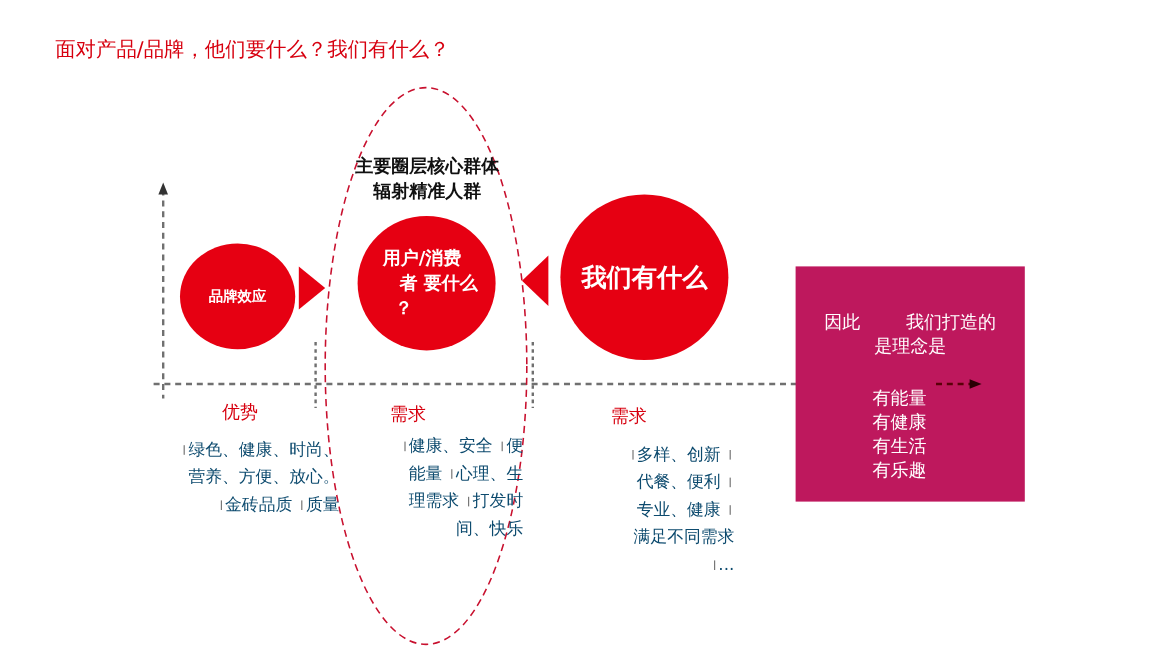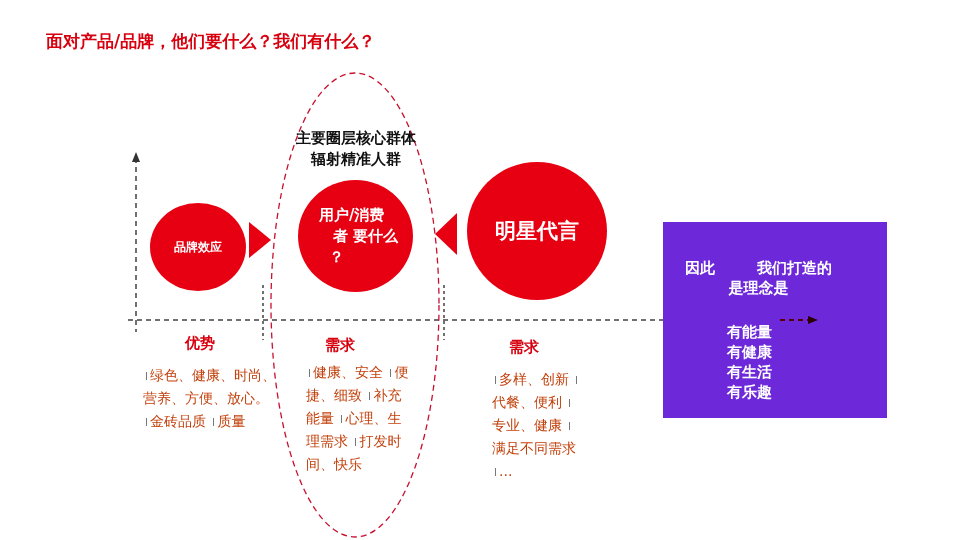--- a/index.html
+++ b/index.html
@@ -1,32 +1,32 @@
 <!DOCTYPE html>
 <html><head>
 <meta charset="utf-8">
 <style>
   html, body { margin:0; padding:0; }
   body { width:960px; height:540px; background:#ffffff; position:relative; overflow:hidden;
          font-family:"DejaVu Sans","Liberation Sans",sans-serif; }
   .abs { position:absolute; }
-  .title { left:46px; top:30px; font-size:17px; font-weight:bold; color:#d7000f; letter-spacing:0px; white-space:nowrap; }
+  .title { left:46px; top:30px; font-size:17px; font-weight:normal; color:#d7000f; letter-spacing:0px; white-space:nowrap; }
   .circle { border-radius:50%; background:#e60012; color:#fff; display:flex; align-items:center; justify-content:center; font-weight:bold; text-align:center; }
   .c-brand { left:150px; top:203px; width:96px; height:88px; font-size:12px; }
   .c-user { left:298px; top:180px; width:115px; height:112px; font-size:15px; line-height:21px; }
   .c-user span { display:block; text-align:left; padding-left:6px; }
   .c-prod { left:467px; top:162px; width:140px; height:138px; font-size:21px; }
   .tri-right { width:0; height:0; border-top:18px solid transparent; border-bottom:18px solid transparent; border-left:22px solid #e60012; }
   .tri-left { width:0; height:0; border-top:21px solid transparent; border-bottom:21px solid transparent; border-right:22px solid #e60012; }
-  .box { left:663px; top:222px; width:191px; height:196px; background:#6d28d9; color:#fff; font-weight:bold;padding-left:33px; }
+  .box { left:663px; top:222px; width:191px; height:196px; background:#be185d; color:#fff; font-weight:normal; }
   .box-head { position:absolute; left:0; top:36px; width:191px; text-align:center; font-size:15px; line-height:20px; }
   .box-list { position:absolute; left:0; top:100px; width:173px; text-align:center; font-size:15px; line-height:20px; }
   .ring-label { left:276px; top:128px; width:160px; text-align:center; font-size:15px; font-weight:bold; color:#111; line-height:21px; }
-  .sec-title { font-size:15px; font-weight:bold; color:#d7000f; }
-  .sec-text { font-size:14px; color:#c2410c; line-height:23px; }
+  .sec-title { font-size:15px; font-weight:normal; color:#d7000f; }
+  .sec-text { font-size:14px; color:#0c4a6e; line-height:23px;text-align:right; }
   .mark { display:inline-block; width:1px; height:8px; background:#777; margin:0 3px; vertical-align:middle; }
 </style>
 </head>
 <body>
 
 <div class="abs title">面对产品/品牌，他们要什么？我们有什么？</div>
 
 <svg class="abs" style="left:0;top:0;" width="960" height="540">
 
   <line x1="136" y1="158" x2="136" y2="332" stroke="#707070" stroke-width="2" stroke-dasharray="5,4"></line>
@@ -54,21 +54,21 @@
 <div class="abs circle c-user">
   <div>
     <span>用户/消费</span>
     <span style="padding-left:20px;">者  要什么</span>
     <span style="padding-left:16px;">？</span>
   </div>
 </div>
 
 <div class="abs tri-left" style="left:435px;top:213px;"></div>
 <div class="abs circle c-prod">
-  <span>明星代言</span>
+  <span>我们有什么</span>
 </div>
 
 <div class="abs box">
   <div class="box-head">
     <div style="white-space:pre;">因此        我们打造的</div>
     <div>是理念是</div>
   </div>
   <div class="box-list">
     <div>有能量</div>
     <div>有健康</div>
@@ -85,21 +85,20 @@
 <div class="abs sec-title" style="left:185px;top:334px;">优势</div>
 <div class="abs sec-text" style="left:143px;top:364px;width:140px;">
   <div><span class="mark"></span><span>绿色、健康、时尚、</span></div>
   <div><span>营养、方便、放心。</span></div>
   <div><span class="mark"></span><span>金砖品质</span> <span class="mark"></span><span>质量</span></div>
 </div>
 
 <div class="abs sec-title" style="left:325px;top:336px;">需求</div>
 <div class="abs sec-text" style="left:306px;top:361px;width:130px;">
   <div><span class="mark"></span><span>健康、安全</span> <span class="mark"></span><span>便</span></div>
-  <div><span>捷、细致</span> <span class="mark"></span><span>补充</span></div>
   <div><span>能量</span> <span class="mark"></span><span>心理、生</span></div>
   <div><span>理需求</span> <span class="mark"></span><span>打发时</span></div>
   <div><span>间、快乐</span></div>
 </div>
 
 <div class="abs sec-title" style="left:509px;top:338px;">需求</div>
 <div class="abs sec-text" style="left:492px;top:368px;width:120px;">
   <div><span class="mark"></span><span>多样、创新</span> <span class="mark"></span></div>
   <div><span>代餐、便利</span> <span class="mark"></span></div>
   <div><span>专业、健康</span> <span class="mark"></span></div>

